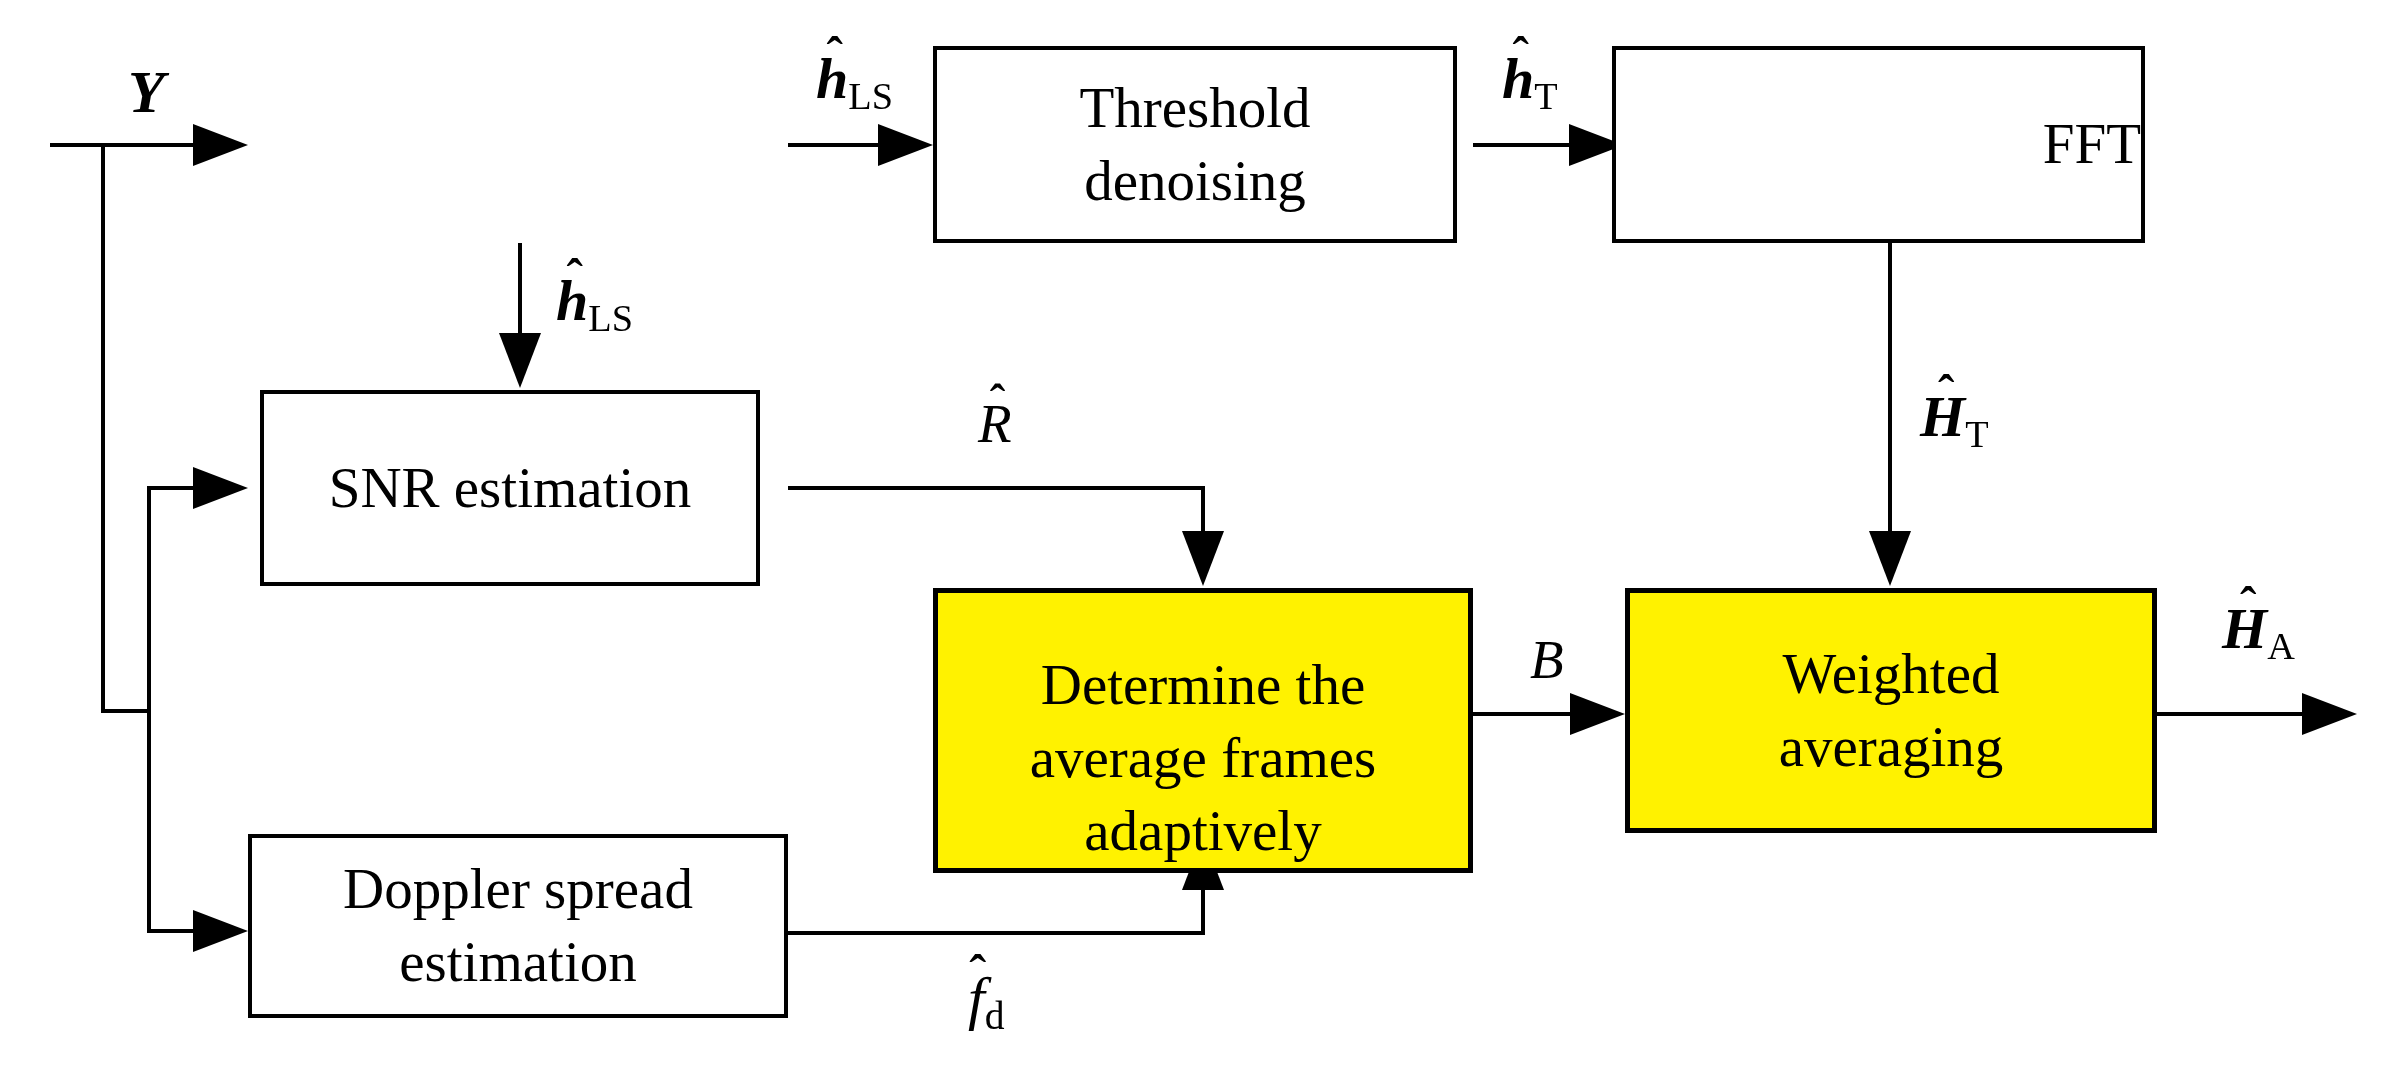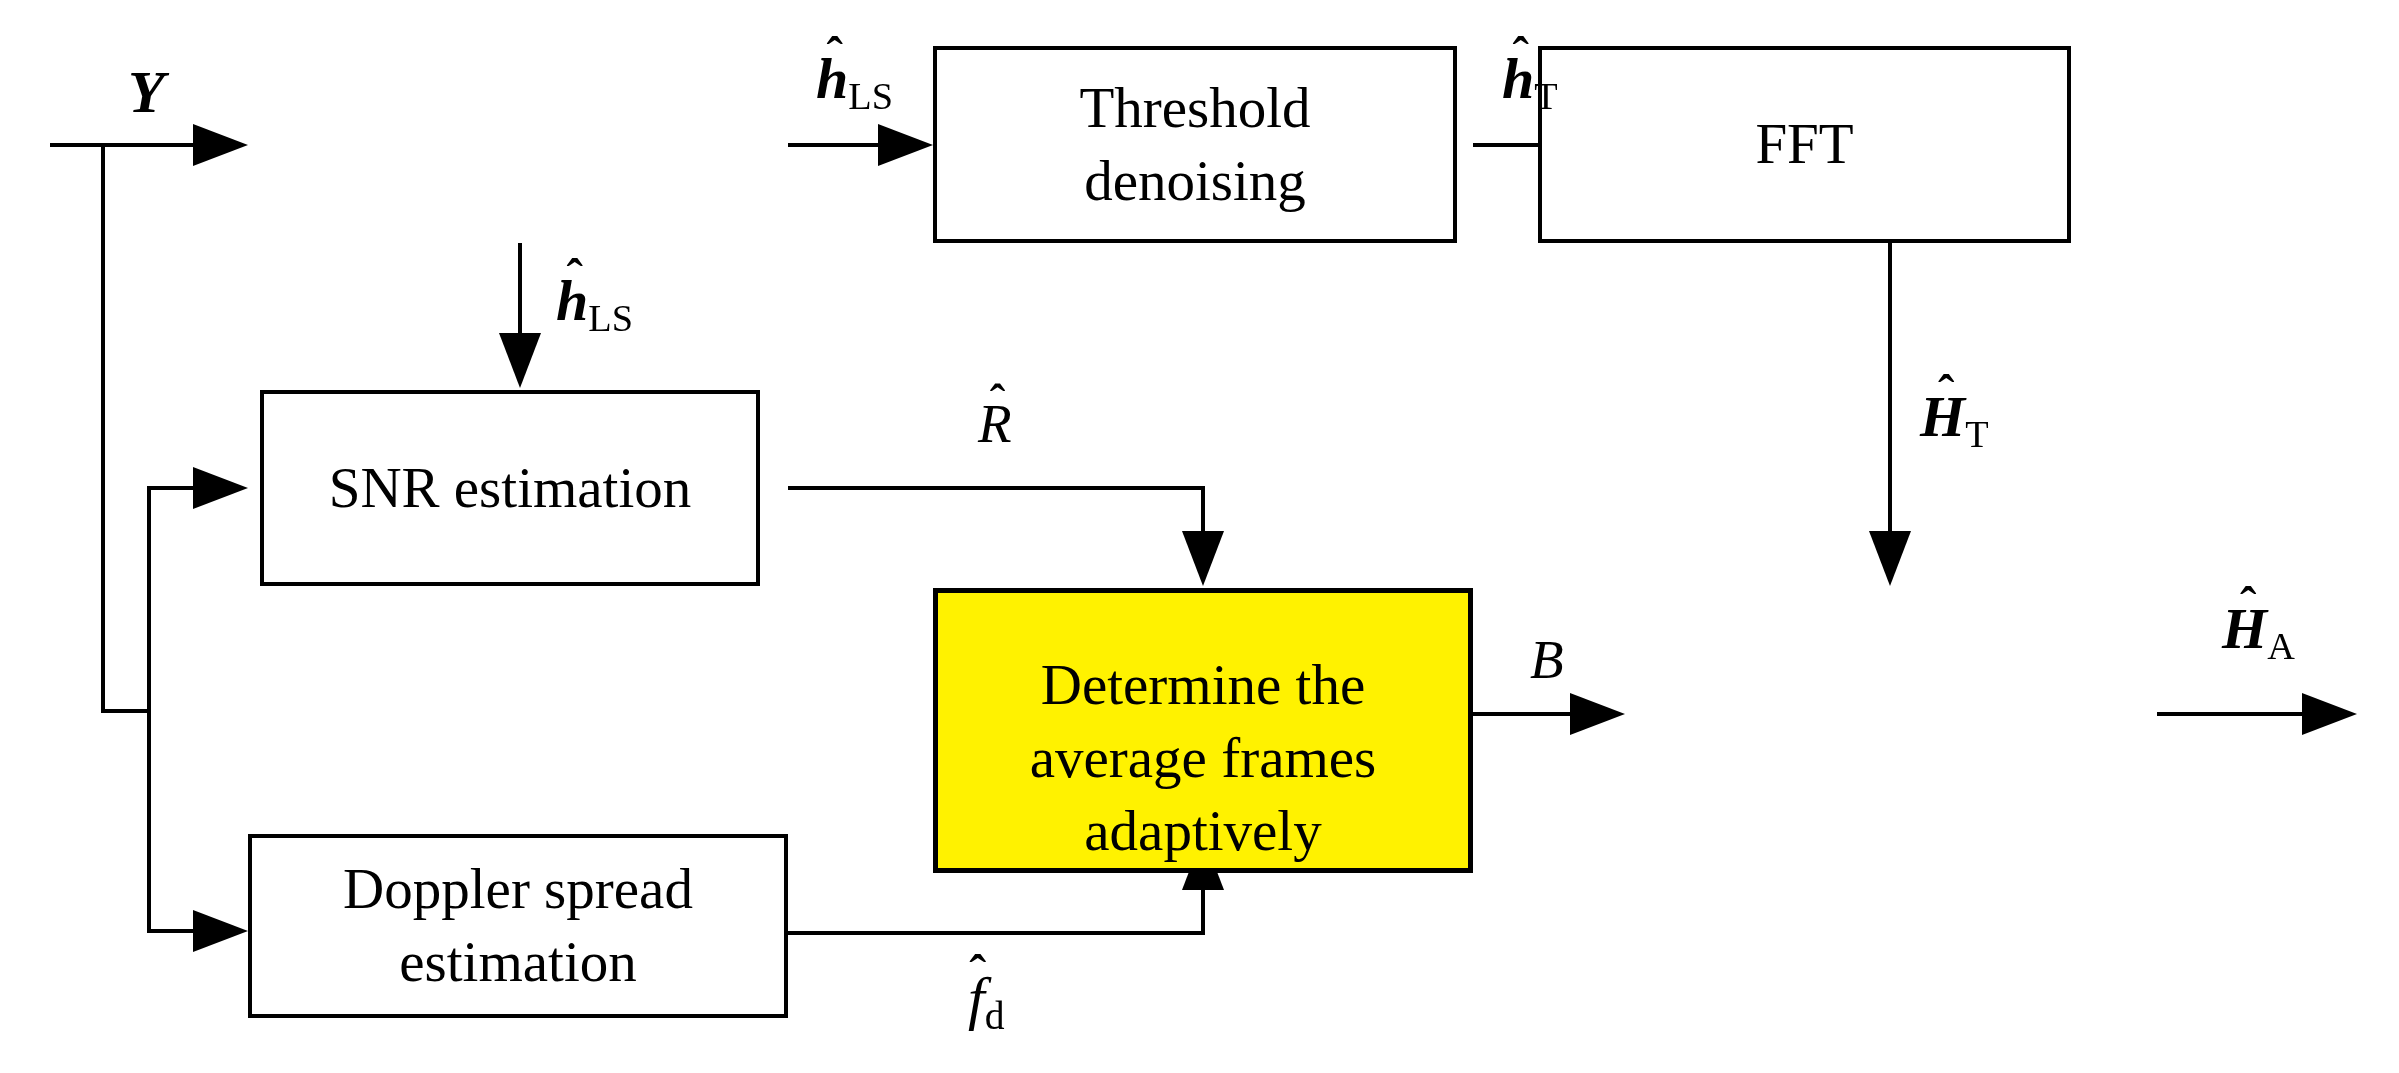--- a/index.html
+++ b/index.html
@@ -108,39 +108,43 @@
       <polygon points="2357,714 2302,693 2302,735"></polygon>
     </g>
   </svg>
 
 
   <div class="box" style="left:933px;top:46px;width:524px;height:197px;">
     <span class="box-label">Threshold
 denoising</span>
   </div>
 
-  <div class="box" style="left:1538px;top:46px;width:533px;height:197px;">
+  <div class="box" style="left:1612px;top:46px;width:533px;height:197px;justify-content:flex-end;">
     <span class="box-label">FFT</span>
   </div>
 
   <div class="box" style="left:260px;top:390px;width:500px;height:196px;">
     <span class="box-label">SNR estimation</span>
   </div>
 
   <div class="box" style="left:248px;top:834px;width:540px;height:184px;">
     <span class="box-label">Doppler spread
 estimation</span>
   </div>
 
   <div class="box yellow" style="left:933px;top:588px;width:540px;height:285px;align-items:flex-end;">
     <span class="box-label">Determine the
 average frames
 adaptively</span>
   </div>
 
+  <div class="box yellow" style="left:1625px;top:588px;width:532px;height:245px;">
+    <span class="box-label">Weighted
+averaging</span>
+  </div>
 
   <div class="mlabel" style="left:128px;top:62px;font-size:60px;">
     <span class="mhead"><span class="hat"></span><span>Y</span></span><span class="msub"></span>
   </div>
 
   <div class="mlabel" style="left:816px;top:50px;font-size:58px;">
     <span class="mhead"><span class="hat">ˆ</span><span>h</span></span><span class="msub">LS</span>
   </div>
 
   <div class="mlabel" style="left:1502px;top:50px;font-size:58px;">

